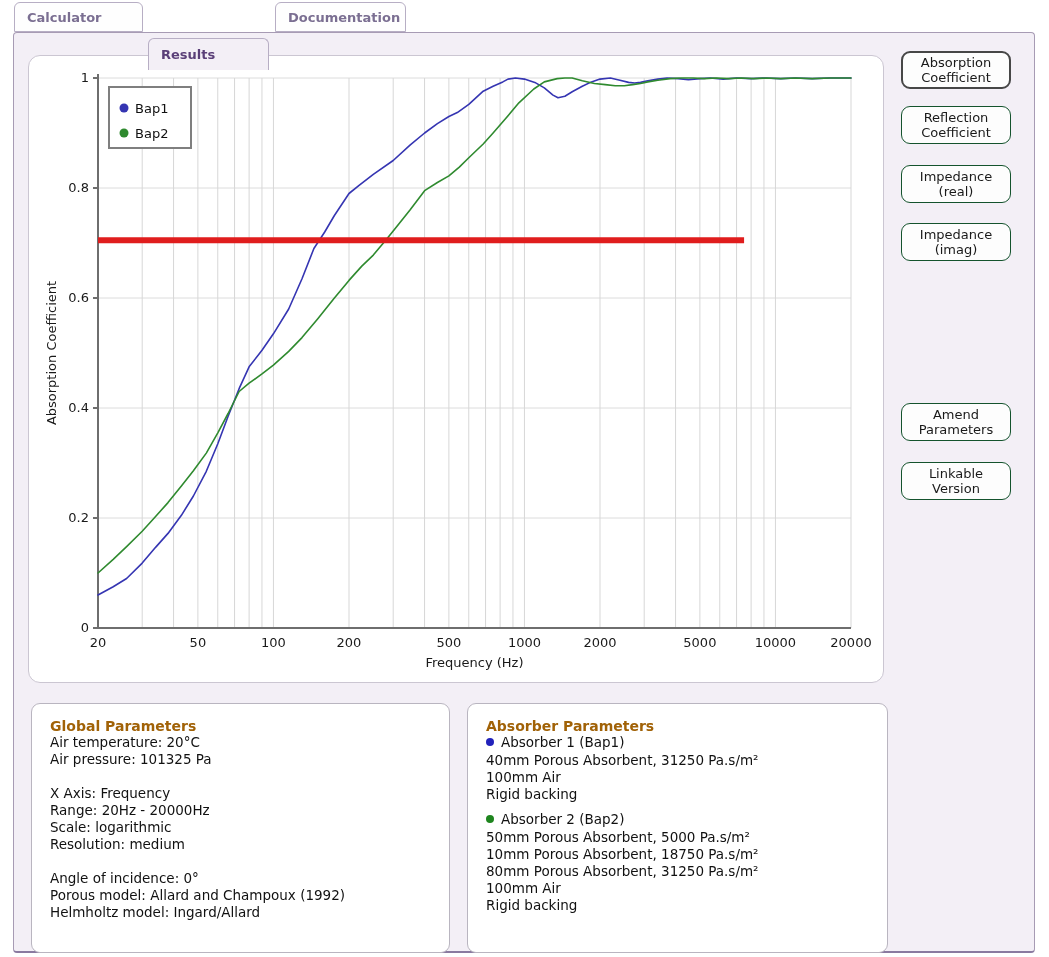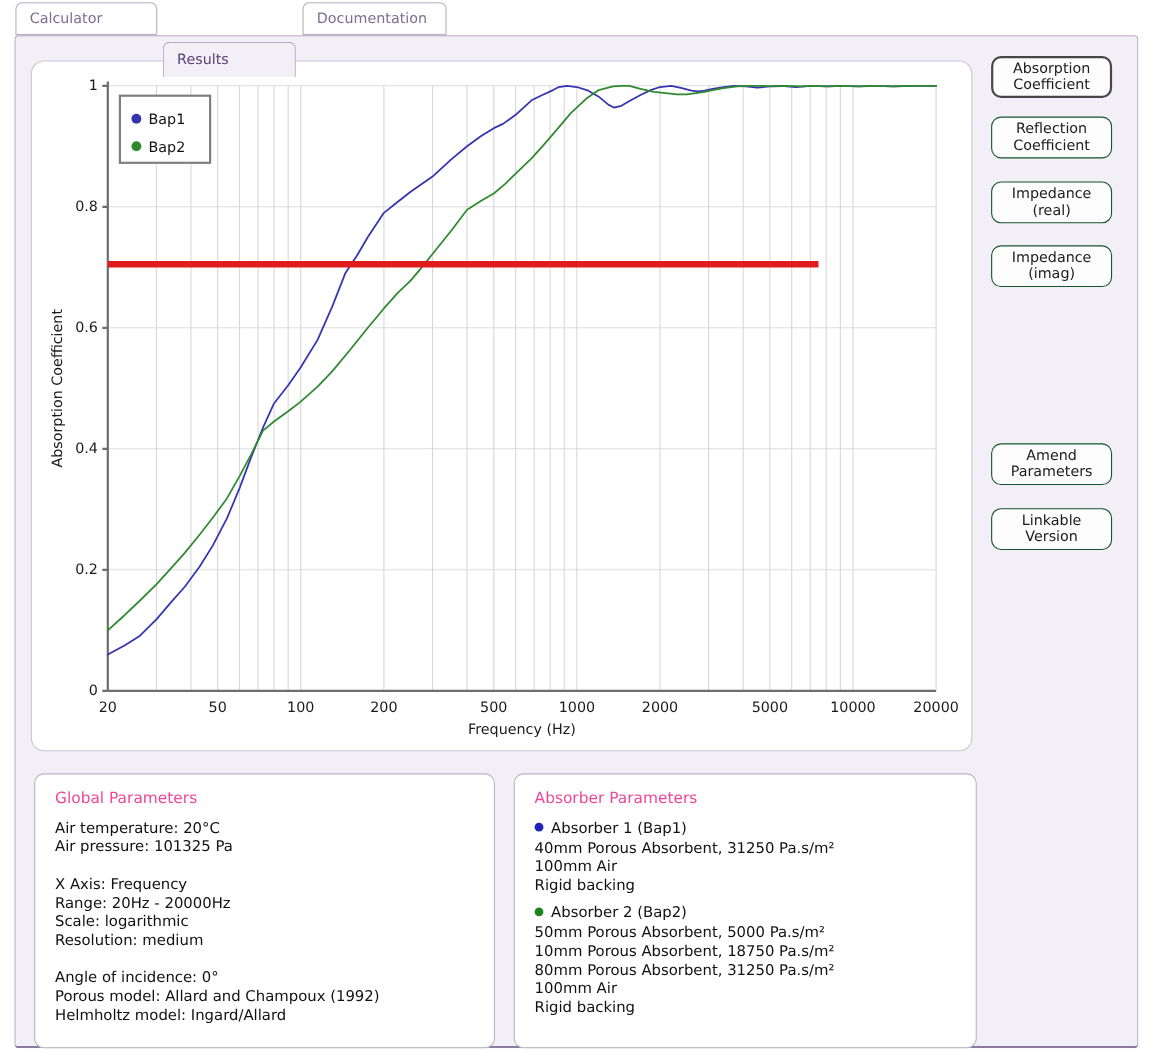--- a/index.html
+++ b/index.html
@@ -6,21 +6,21 @@
   body{
     width:1049px;height:957px;position:relative;overflow:hidden;
     background:#ffffff;
     font-family:"DejaVu Sans","Liberation Sans",sans-serif;
   }
   
   .tab{
     position:absolute;top:2px;height:30px;box-sizing:border-box;
     background:#fefefe;border:1px solid #b7aec4;border-radius:6px 6px 0 0;
     display:flex;align-items:center;padding:0 12px;
-    font-size:13px;font-weight:normal;color:#7b6f92;cursor:pointer;z-index:2;
+    font-size:13px;font-weight:bold;color:#7b6f92;cursor:pointer;z-index:2;
   }
   .tab.active{
     background:#f3eff6;height:32px;border-bottom:none;color:#5a3f78;z-index:4;margin-top:36px;
   }
   
   .container{
     position:absolute;left:13px;top:32px;width:1022px;height:921px;box-sizing:border-box;
     background:#f3eff6;border:1px solid #a79bb4;border-bottom:2px solid #8a7aa0;
     border-radius:4px;z-index:1;
   }
@@ -42,21 +42,21 @@
   }
   .side-btn.active{border:2px solid #474747}
   
   .info-panel{
     position:absolute;top:703px;height:250px;box-sizing:border-box;
     background:#ffffff;border:1px solid #b9b5c0;border-radius:9px;
     padding:14px 18px;font-size:13.5px;color:#111;z-index:3;
   }
   #global-panel{left:31px;width:419px}
   #absorber-panel{left:467px;width:421px}
-  .panel-title{font-weight:normal;font-size:14px;margin-bottom:11px;color:#ec4899}
+  .panel-title{font-weight:bold;font-size:14px;color:#a16207}
   .pline{line-height:17px;min-height:17px}
   .absorber{margin-bottom:8px}
   .absorber-name{margin-bottom:1px}
   .bullet{
     display:inline-block;width:8px;height:8px;border-radius:50%;
     margin-right:7px;position:relative;top:-1px;
   }
 </style>
 </head>
 <body>

